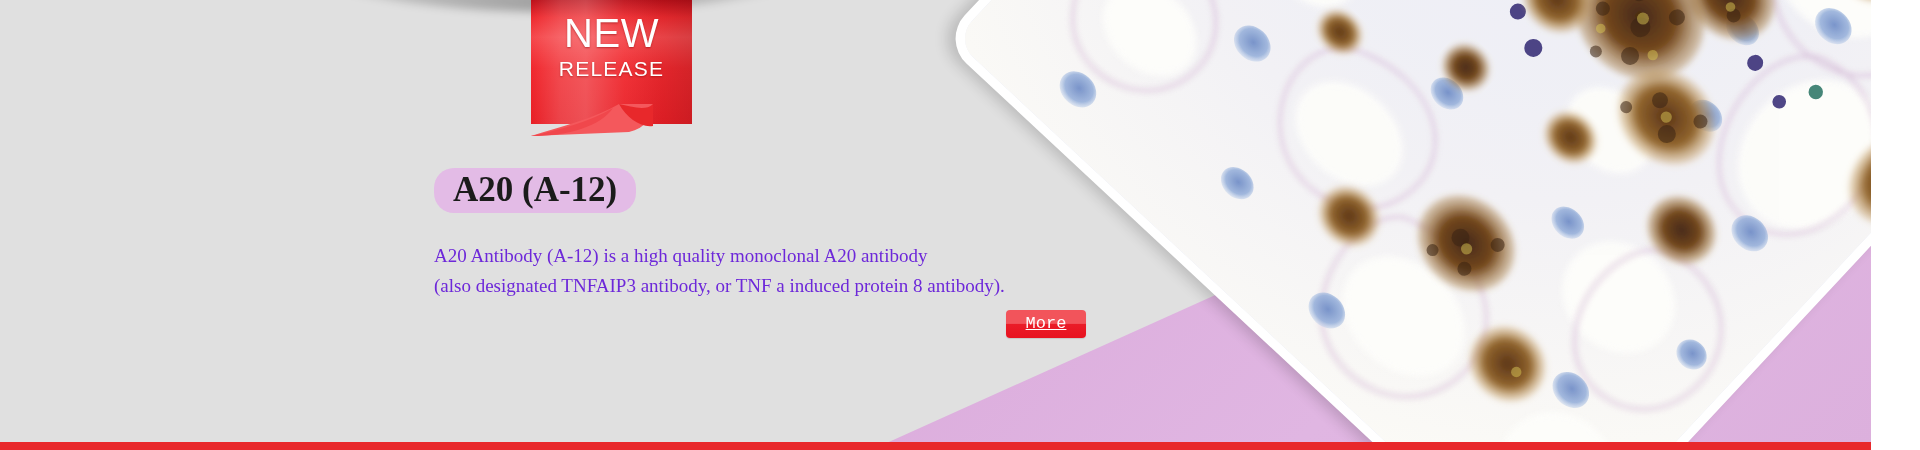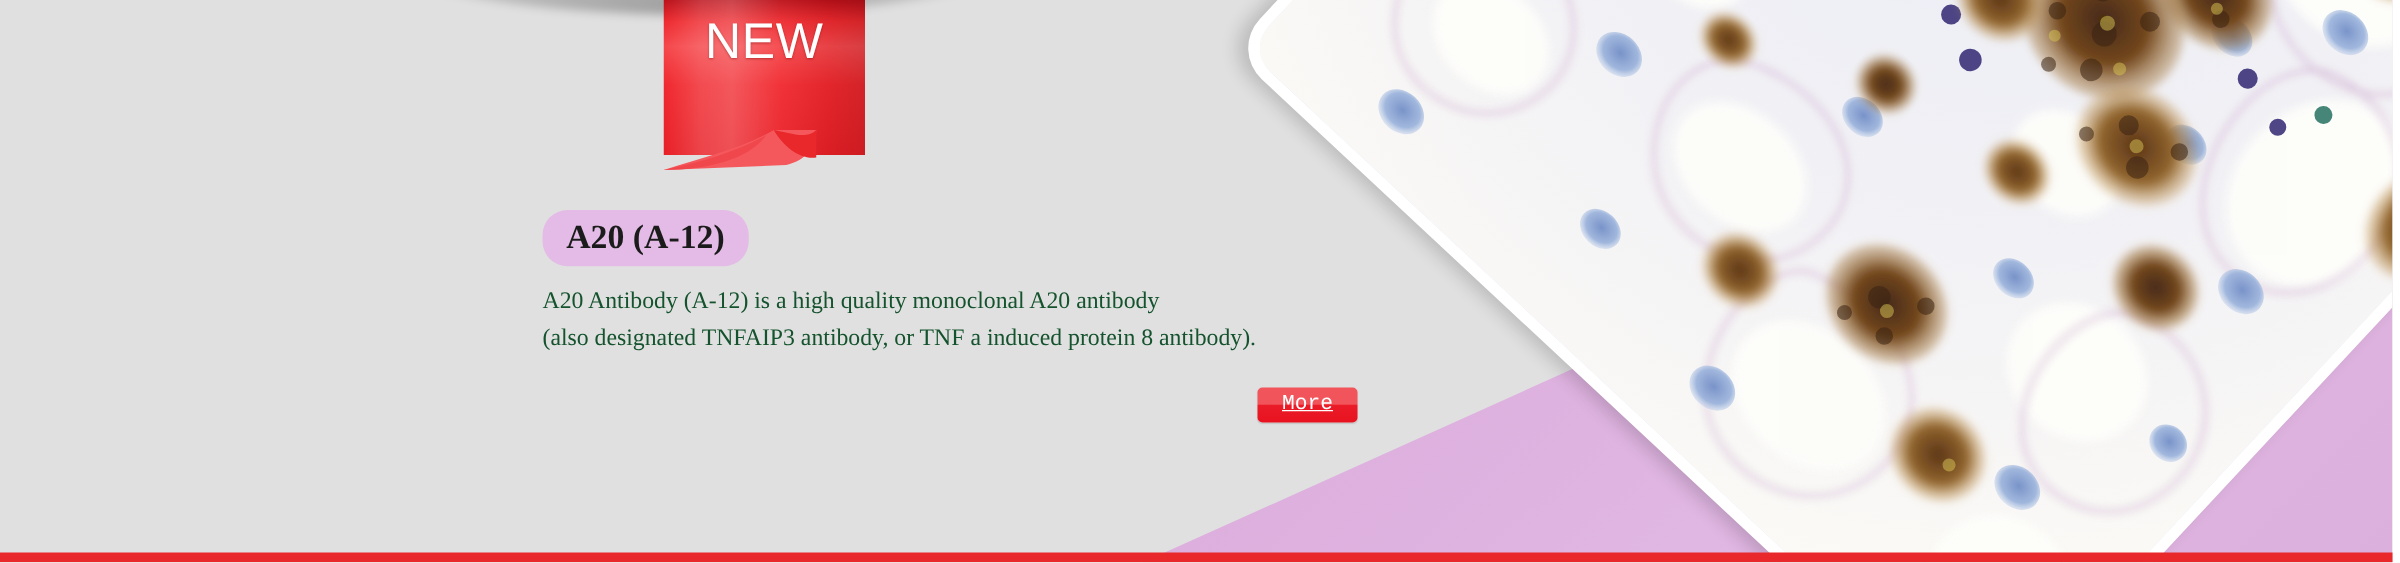--- a/index.html
+++ b/index.html
@@ -4,21 +4,20 @@
 <style>
   html,body{margin:0;padding:0;background:#fff;}
   body{font-family:"Liberation Sans",sans-serif;}
 
   #banner{
     position:relative;
     width:1871px;
     height:450px;
     overflow:hidden;
     background:#e0e0e0;
-    padding-left:43px;
   }
 
   
   #top-shadow{
     position:absolute;
     left:300px;
     top:-88px;
     width:520px;
     height:100px;
     border-radius:50%;
@@ -139,31 +138,31 @@
     left:434px;
     top:168px;
     width:760px;
   }
   #title-pill{
     display:inline-block;
     background:#e3bbe6;
     color:#1b1b1b;
     font-family:"Liberation Serif",serif;
     font-weight:bold;
-    font-size:27px;
+    font-size:35px;
     line-height:27px;
     padding:8px 19px 10px 19px;
     border-radius:20px;
   }
   #desc{
-    margin-top:13px;
+    margin-top:28px;
     font-family:"Liberation Serif",serif;
     font-size:19px;
     line-height:30px;
-    color:#14532d;
+    color:#6d28d9;
     white-space:nowrap;
   }
   #desc .line{display:block;}
 
   
   #more-row{
     position:absolute;
     left:434px;
     top:310px;
     width:652px;
@@ -382,20 +381,21 @@
   <div id="ribbon">
     <div id="ribbon-body"></div>
     <div id="ribbon-sheen"></div>
     <svg id="ribbon-curl" viewBox="0 0 178 42">
       <path d="M8 40 C40 30 72 22 96 8 L130 8 C130 22 122 32 106 36 Z" fill="#f4585c"></path>
       <path d="M96 8 C108 10 122 16 130 8 L130 30 C118 32 104 22 96 8 Z" fill="#e8282b"></path>
       <path d="M8 40 C36 34 66 26 90 12 C78 30 46 40 8 40 Z" fill="#f0474c"></path>
     </svg>
     <div id="ribbon-text">
       <span id="ribbon-title">NEW</span>
+      <span id="ribbon-sub">RELEASE</span>
     </div>
   </div>
 
   <div id="copy">
     <div id="title-pill">A20 (A-12)</div>
     <div id="desc">
       <span class="line">A20 Antibody (A-12) is a high quality monoclonal A20 antibody</span>
       <span class="line">(also designated TNFAIP3 antibody, or TNF a induced protein 8 antibody).</span>
     </div>
   </div>

